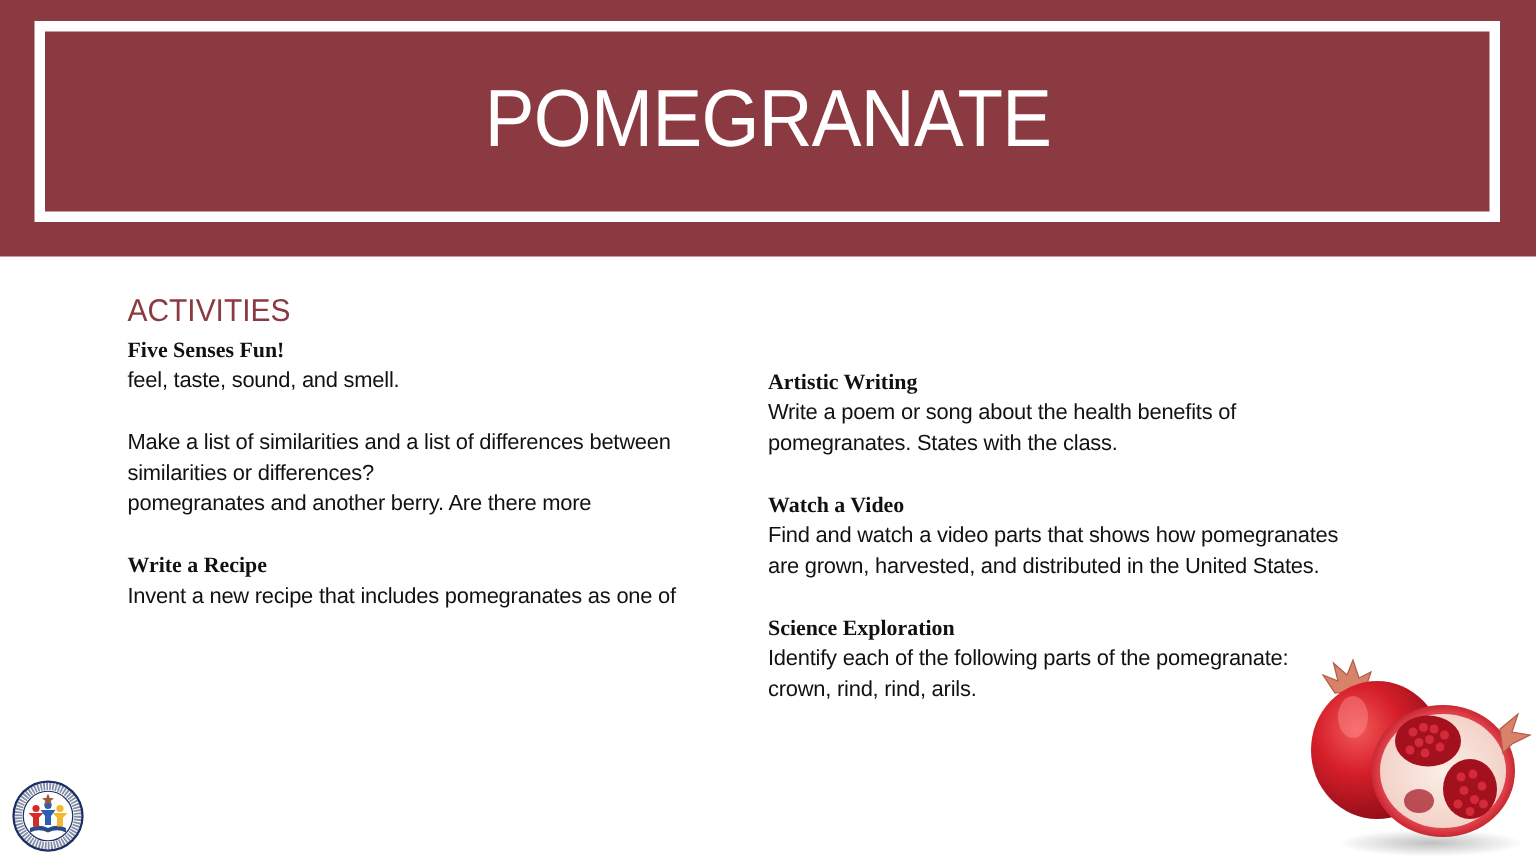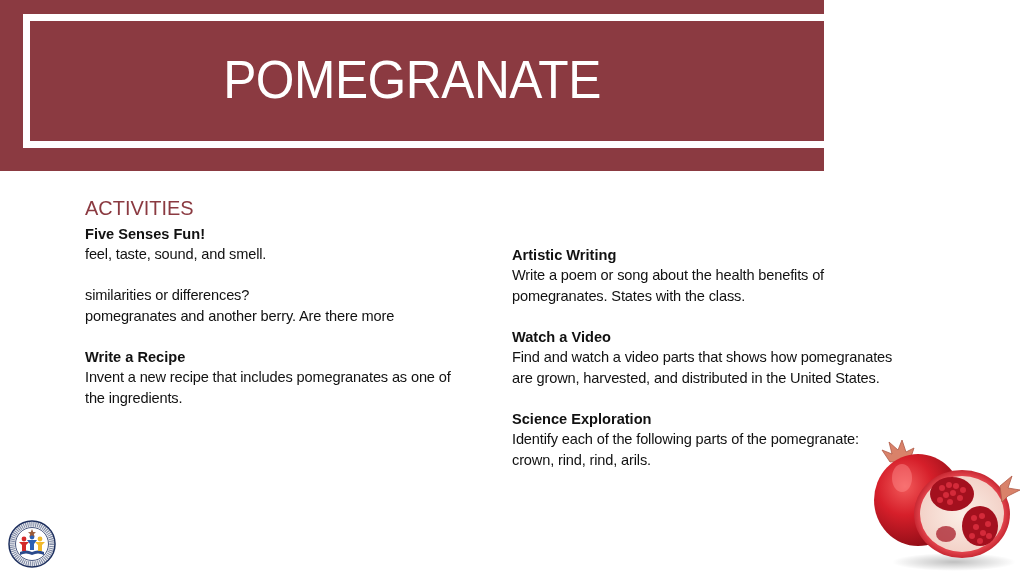--- a/index.html
+++ b/index.html
@@ -13,21 +13,21 @@
     }
     .slide {
       position: relative;
       width: 1024px;
       height: 576px;
       background: #ffffff;
     }
     .header-band {
       position: absolute;
       left: 0; top: 0;
-      width: 824px;
+      width: 1024px;
       height: 171px;
       background: #8B3A41;
     }
     .title-frame {
       position: absolute;
       left: 23px; top: 14px;
       width: 963px;
       height: 120px;
       border: 7px solid #ffffff;
     }
@@ -64,20 +64,21 @@
     }
     .column.left { left: 85px; }
     .column.right { left: 512px; width: 440px; margin-top: 21px; }
     .activity {
       margin: 0 0 20.5px 0;
     }
     .activity-title {
       display: block;
       font-weight: bold;
       white-space: nowrap;
+      font-family: Liberation Serif, serif;
     }
     .activity-desc {
       display: block;
       letter-spacing: -0.15px;
     }
     .logo {
       position: absolute;
       left: 8px;
       top: 520px;
       width: 48px;
@@ -102,27 +103,27 @@
   </div>
 
   <div class="section-heading">ACTIVITIES</div>
 
   <div class="column left">
     <div class="activity">
       <span class="activity-title">Five Senses Fun!</span>
       <span class="activity-desc">feel, taste, sound, and smell.</span>
     </div>
     <div class="activity">
+      <span class="activity-desc">Make a list of similarities and a list of differences between</span>
       <span class="activity-desc">similarities or differences?</span>
       <span class="activity-desc">pomegranates and another berry. Are there more</span>
     </div>
     <div class="activity">
       <span class="activity-title">Write a Recipe</span>
       <span class="activity-desc">Invent a new recipe that includes pomegranates as one of</span>
-      <span class="activity-desc">the ingredients.</span>
     </div>
   </div>
 
   <div class="column right">
     <div class="activity">
       <span class="activity-title">Artistic Writing</span>
       <span class="activity-desc">Write a poem or song about the health benefits of</span>
       <span class="activity-desc">pomegranates. States with the class.</span>
     </div>
     <div class="activity">

